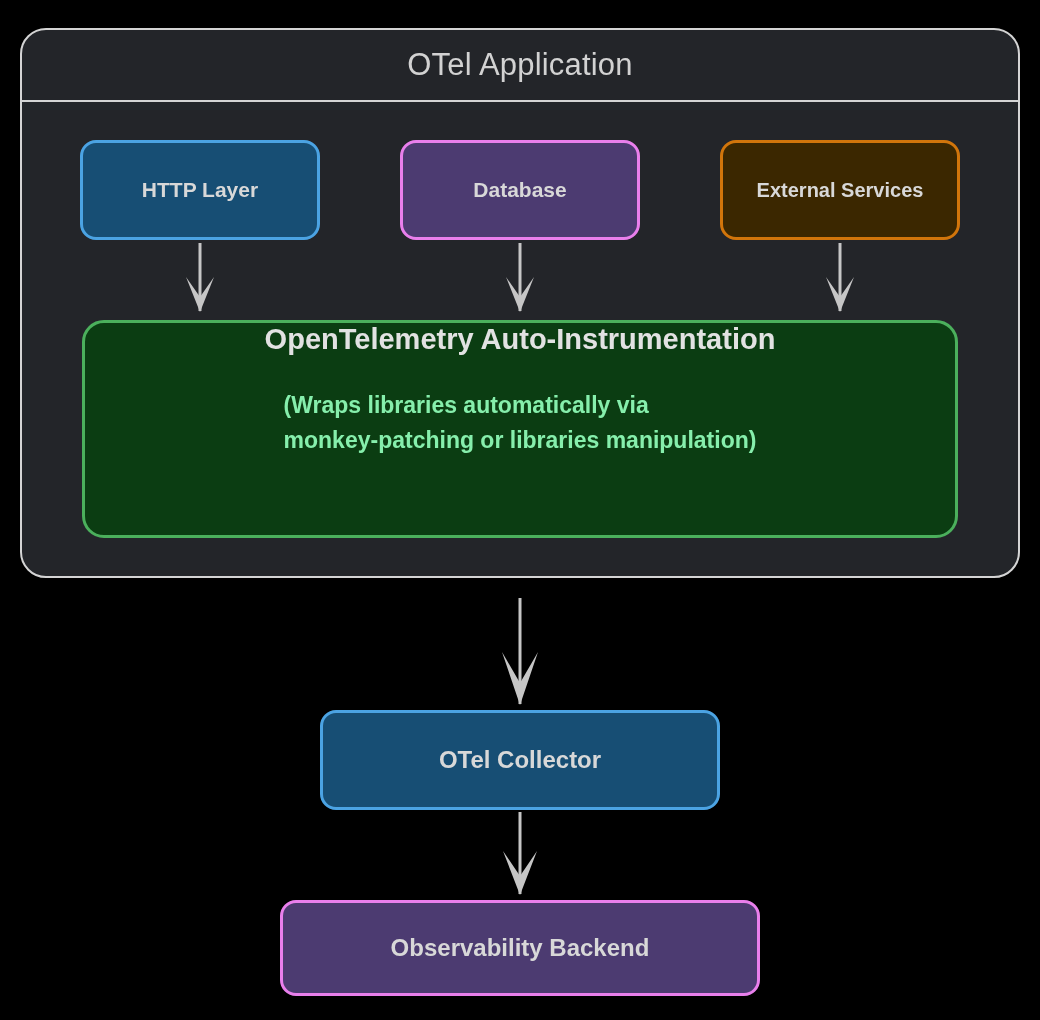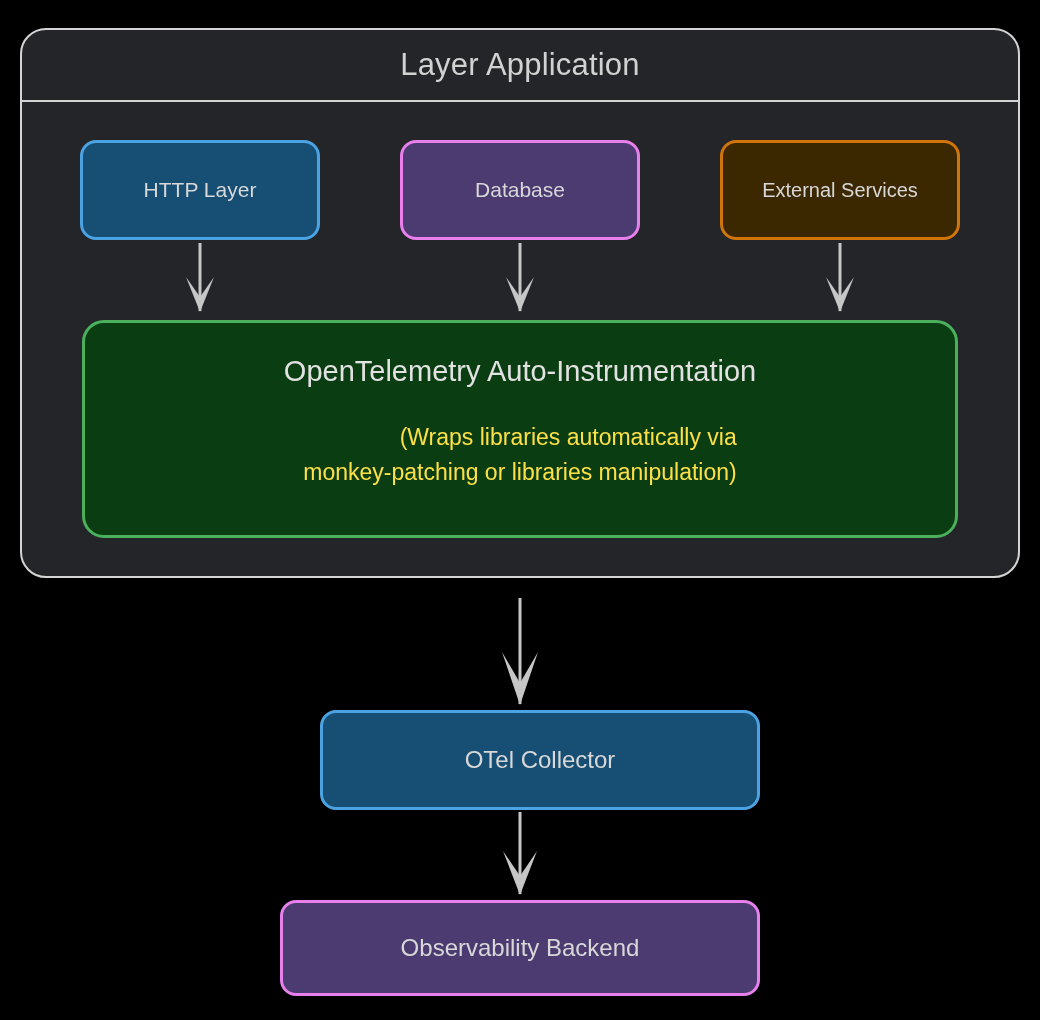--- a/index.html
+++ b/index.html
@@ -54,21 +54,22 @@
 
   
   .node {
     position: absolute;
     box-sizing: border-box;
     border-radius: 16px;
     display: flex;
     flex-direction: column;
     align-items: center;
     justify-content: center;
-    text-align: right;
+    text-align: left;
+    font-weight: bold;
   }
   .node .node-label {
     color: #d8d8d8;
     font-size: 21px;
     line-height: 1.25;
     white-space: nowrap;
   }
 
   
   .node-http {
@@ -100,39 +101,38 @@
   
   .node-otel {
     left: 82px;
     top: 320px;
     width: 876px;
     height: 218px;
     background: #0b3d12;
     border: 3px solid #4bb05c;
     border-radius: 22px;
     justify-content: flex-start;
-    padding-top: 32px;
   }
   .otel-title {
     color: #e2e2e2;
     font-size: 29px;
     white-space: nowrap;
   }
   .otel-subtitle {
     margin-top: 32px;
-    color: #fde047;
+    color: #86efac;
     font-size: 23px;
     line-height: 1.52;
   }
 
   
   .node-collector {
     left: 320px;
     top: 710px;
-    width: 440px;
+    width: 400px;
     height: 100px;
     background: #174e74;
     border: 3px solid #4ba3e3;
   }
   .node-backend {
     left: 280px;
     top: 900px;
     width: 480px;
     height: 96px;
     background: #4c3b71;
@@ -160,21 +160,21 @@
     fill: #c6c6c6;
   }
 </style>
 </head>
 <body>
 
 <div class="stage">
 
   <div class="app-container">
     <div class="app-title-bar">
-      <div class="app-title">Layer Application</div>
+      <div class="app-title">OTel Application</div>
     </div>
   </div>
 
   <div class="node node-http">
     <div class="node-label">HTTP Layer</div>
   </div>
 
   <div class="node node-external">
     <div class="node-label">External Services</div>
   </div>

